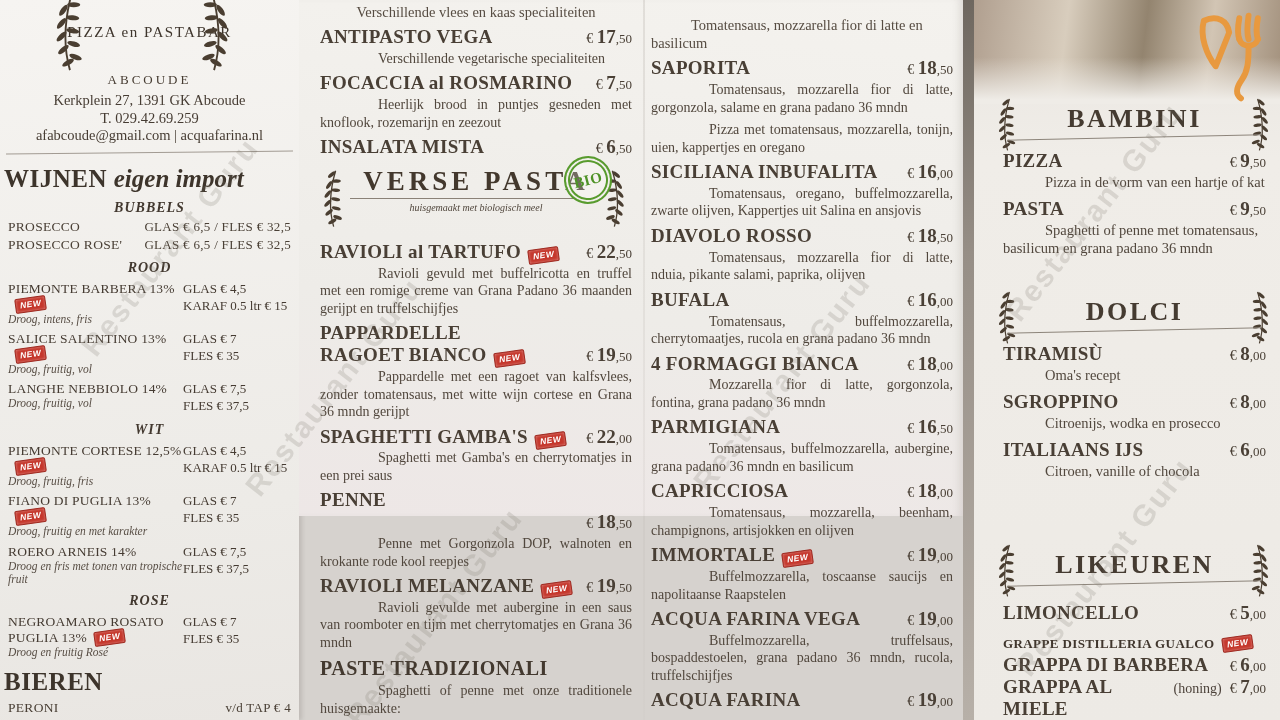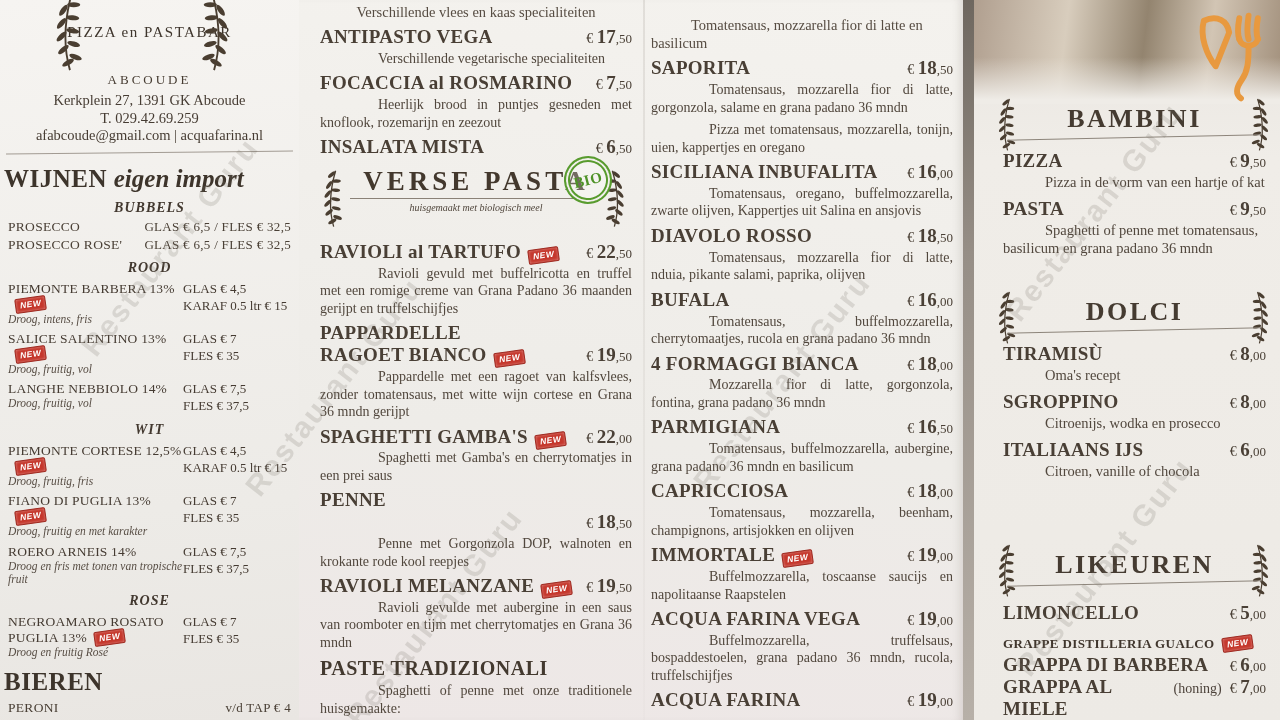--- a/index.html
+++ b/index.html
@@ -2,21 +2,21 @@
 <html><head>
 <meta charset="utf-8">
 <style>
   html,body{margin:0;padding:0;background:#cfcbc7;}
   .canvas{position:relative;width:1280px;height:720px;overflow:hidden;
     font-family:"Liberation Serif","DejaVu Serif",serif;color:#4a4036;background:#d6d2ce;}
   
   .page-left{position:absolute;left:0;top:0;width:299px;height:720px;box-sizing:border-box;
     padding:0 8px;background:linear-gradient(175deg,#f6f4f1,#edebe7 70%,#e9e6e2);
     box-shadow:3px 0 4px rgba(60,50,40,.14);}
-  .page-main{position:absolute;left:299px;top:0;width:664px;height:720px;
+  .page-main{position:absolute;left:299px;top:0;width:664px;height:516px;
     background:linear-gradient(185deg,#f4f2ee,#eeece8 60%,#ecdfe3 160%);
     box-shadow:inset -8px 0 10px -6px rgba(90,80,70,.18);}
   .crease{position:absolute;left:344px;top:0;width:2px;height:720px;
     background:linear-gradient(180deg,rgba(110,100,90,.14),rgba(110,100,90,.02));}
   .page-gap{position:absolute;left:963px;top:0;width:11px;height:720px;
     background:linear-gradient(180deg,#6e675f,#968e86 35%,#b7b0a8);}
   .page-right{position:absolute;left:974px;top:0;width:306px;height:720px;box-sizing:border-box;
     background:linear-gradient(180deg,#e9e5e0,#f0ede8 22%,#edeae5);}
   .photo-band{position:absolute;left:0;top:0;width:100%;height:104px;
     background:linear-gradient(180deg,rgba(238,235,230,0) 55%,#efece7 96%),

